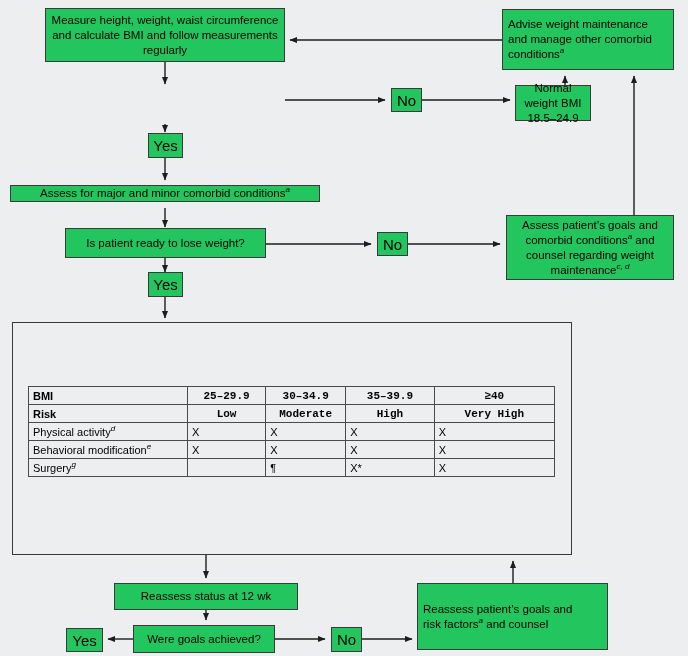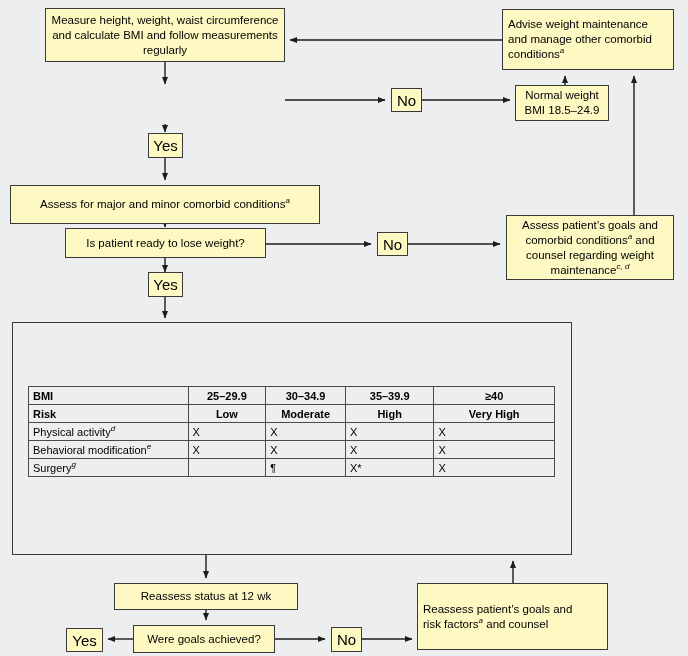--- a/index.html
+++ b/index.html
@@ -10,21 +10,21 @@
     position:relative;
     overflow:hidden;
     color:#000;
     -webkit-font-smoothing:antialiased;
   }
   #canvas{position:absolute;left:0;top:0;width:688px;height:656px;}
 
   .box{
     position:absolute;
     box-sizing:border-box;
-    background:#fef9c3;
+    background:#22c55e;
     border:1.5px solid #3a3a3a;
     display:flex;
     align-items:center;
     justify-content:center;
     text-align:center;
     font-size:11.5px;
     line-height:15px;
     padding:2px 5px;
     z-index:3;
   }
@@ -64,21 +64,21 @@
   table.risk td,table.risk th{
     border:1px solid #4a4a4a;
     padding:1px 4px;
     height:15px;
     line-height:14px;
     font-weight:normal;
     text-align:left;
     background:#eceeef;
   }
   table.risk tr.hdr td{font-weight:bold;}
-  table.risk tr.hdr td.c{text-align:center;}
+  table.risk tr.hdr td.c{text-align:center;font-family:Liberation Mono, monospace;}
   table.risk td.lbl{width:164px;}
   table.risk td.c1{width:76px;}
   table.risk td.c2{width:74px;}
   table.risk td.c3{width:88px;}
   table.risk td.c4{width:125px;}
 
   .notes{
     position:absolute;
     left:28px;top:500px;width:520px;
     font-size:11px;line-height:16px;
@@ -147,29 +147,29 @@
 
   <div class="box" style="left:502px;top:9px;width:172px;height:61px;justify-content:flex-start;text-align:left;">
     <span><span>Advise weight maintenance and manage other comorbid conditions</span><sup>a</sup></span>
   </div>
 
 
   <div class="box small" style="left:391px;top:88px;width:31px;height:24px;">
     <span>No</span>
   </div>
 
-  <div class="box" style="left:515px;top:85px;width:94px;height:36px;">
+  <div class="box" style="left:515px;top:85px;width:76px;height:36px;">
     <span>Normal weight BMI 18.5–24.9</span>
   </div>
 
   <div class="box small" style="left:148px;top:133px;width:35px;height:25px;">
     <span>Yes</span>
   </div>
 
-  <div class="box" style="left:10px;top:185px;width:310px;height:39px;">
+  <div class="box" style="left:10px;top:185px;width:310px;height:17px;">
     <span><span>Assess for major and minor comorbid conditions</span><sup>a</sup></span>
   </div>
 
   <div class="box" style="left:65px;top:228px;width:201px;height:30px;">
     <span>Is patient ready to lose weight?</span>
   </div>
 
   <div class="box small" style="left:377px;top:232px;width:31px;height:24px;">
     <span>No</span>
   </div>

